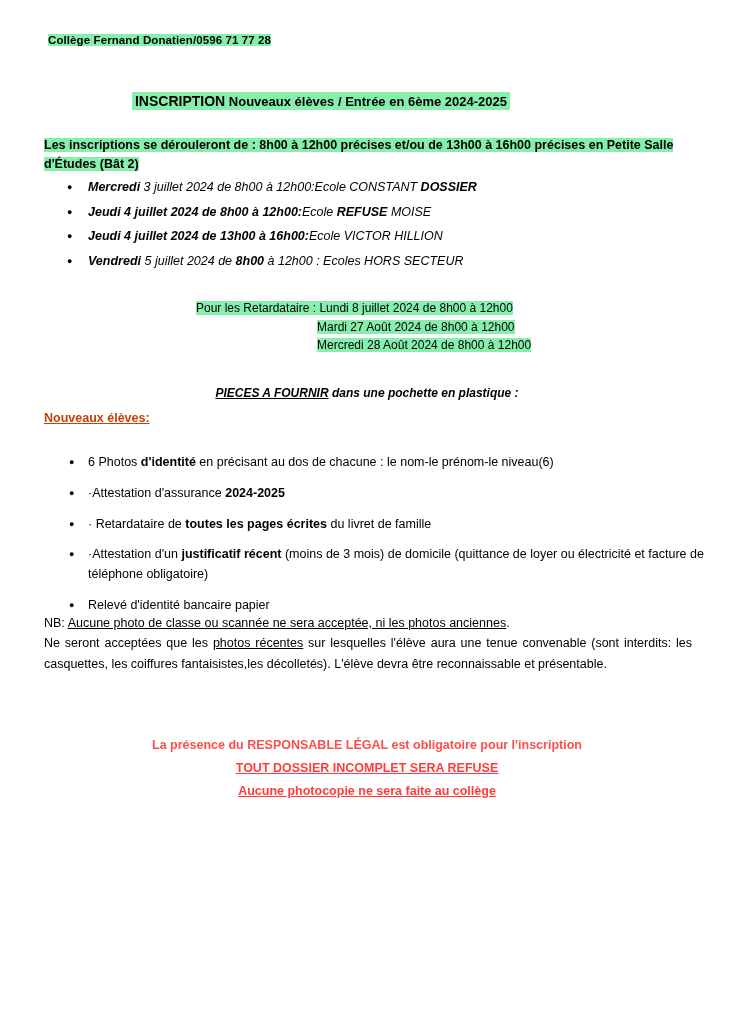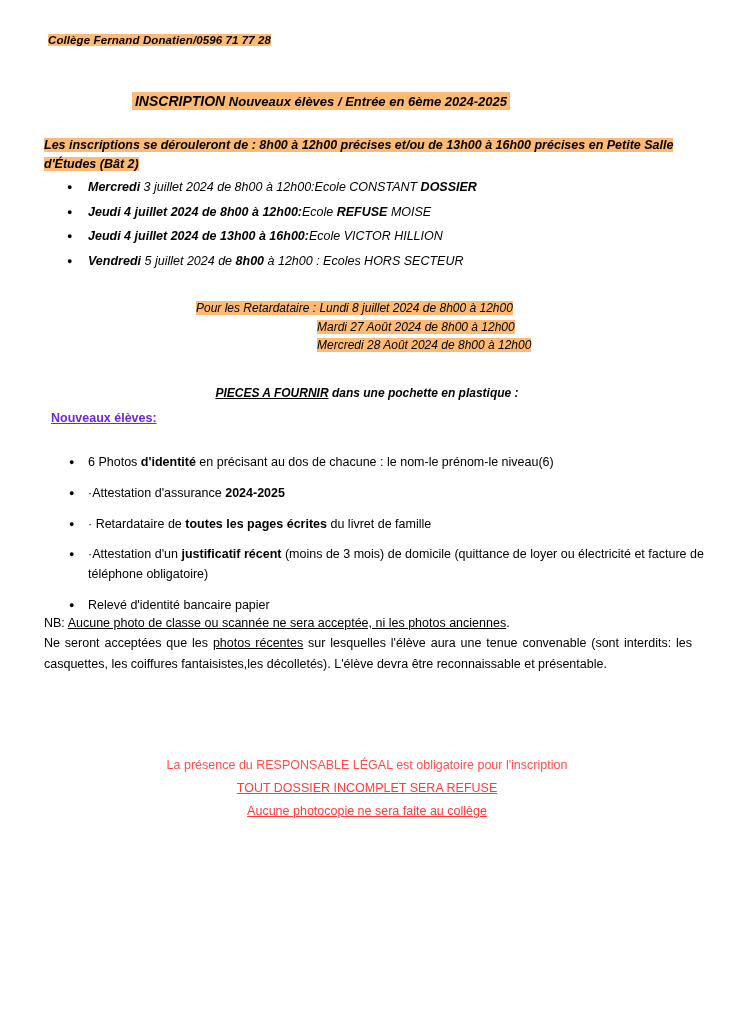--- a/index.html
+++ b/index.html
@@ -25,22 +25,21 @@
   }
   .header-line {
     position: absolute;
     top: 34px;
     left: 48px;
     font-size: 11.5px;
     font-weight: bold;
     letter-spacing: 0.1px;
   }
   .hl {
-    background: #fdba74;
-    font-style: italic;
+    background: #86efac;
   }
   .title-block {
     position: absolute;
     top: 92px;
     left: 0;
     width: 642px;
     text-align: center;
   }
   .title-inner {
     display: inline-block;
@@ -122,23 +121,22 @@
   }
   .pieces .plain {
     font-weight: bold;
   }
   .nouveaux {
     position: absolute;
     top: 411px;
     left: 44px;
     font-size: 12.5px;
     font-weight: bold;
-    color: #6d28d9;
+    color: #c2410c;
     text-decoration: underline;
-    margin-left: 7px;
   }
   ul.docs {
     position: absolute;
     top: 453px;
     left: 62px;
     width: 635px;
     margin: 0;
     padding: 0 0 0 24px;
     list-style: none;
   }
@@ -174,22 +172,21 @@
   }
   .footer-block {
     position: absolute;
     top: 734px;
     left: 0;
     width: 734px;
     text-align: center;
     color: #ff3b3b;
     font-size: 12.5px;
     line-height: 1.82;
-    font-weight: normal;
-    margin-top: 20px;
+    font-weight: bold;
   }
   .footer-block .l1 { color: #ff4d4d; }
   .footer-block .l2 { text-decoration: underline; }
   .footer-block .l3 { text-decoration: underline; }
   b, strong { font-weight: bold; }
 </style>
 </head>
 <body>
 
 <div class="page">

